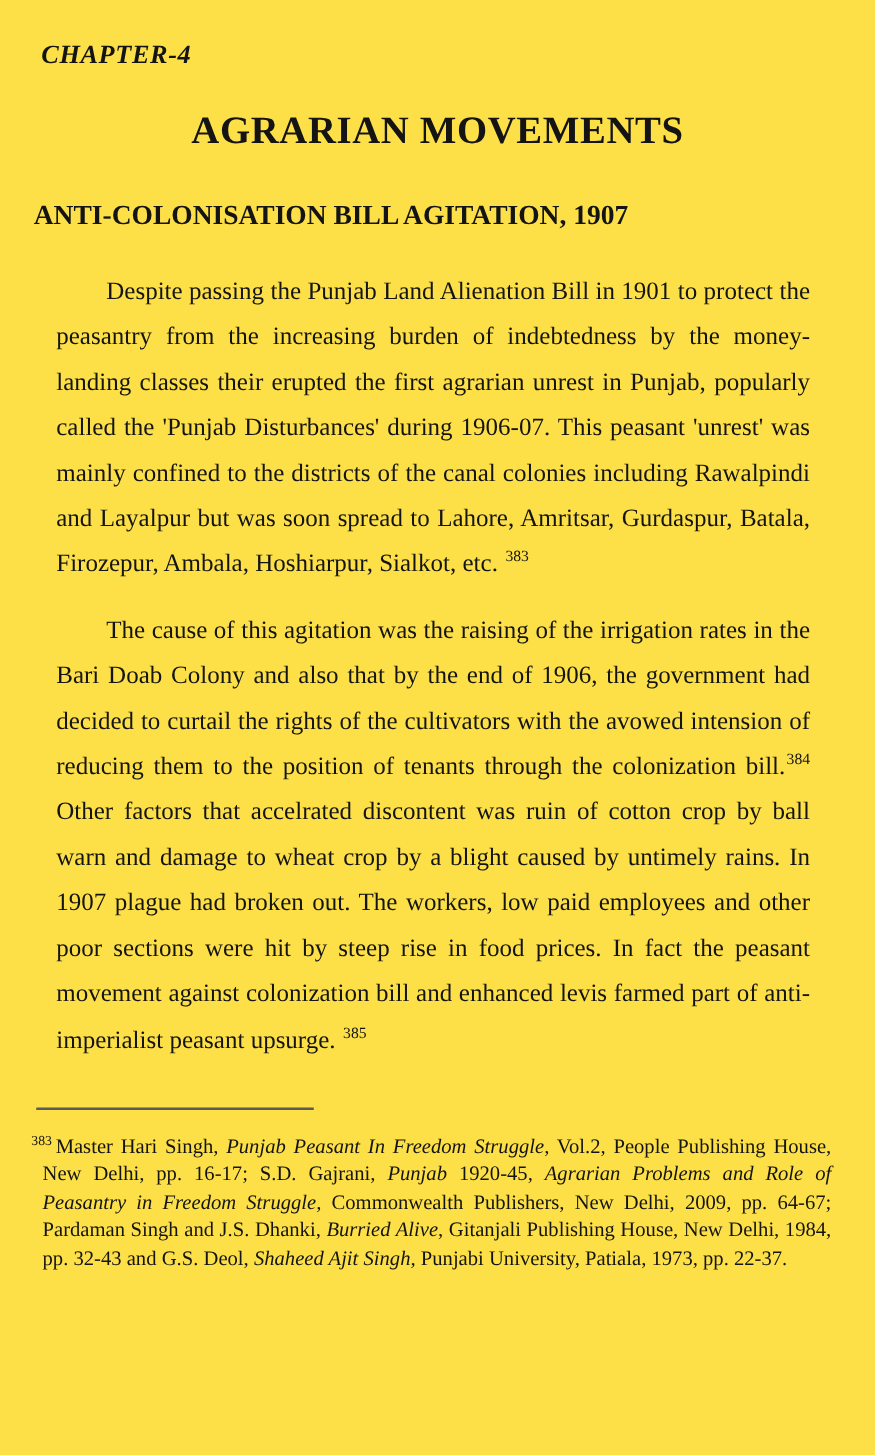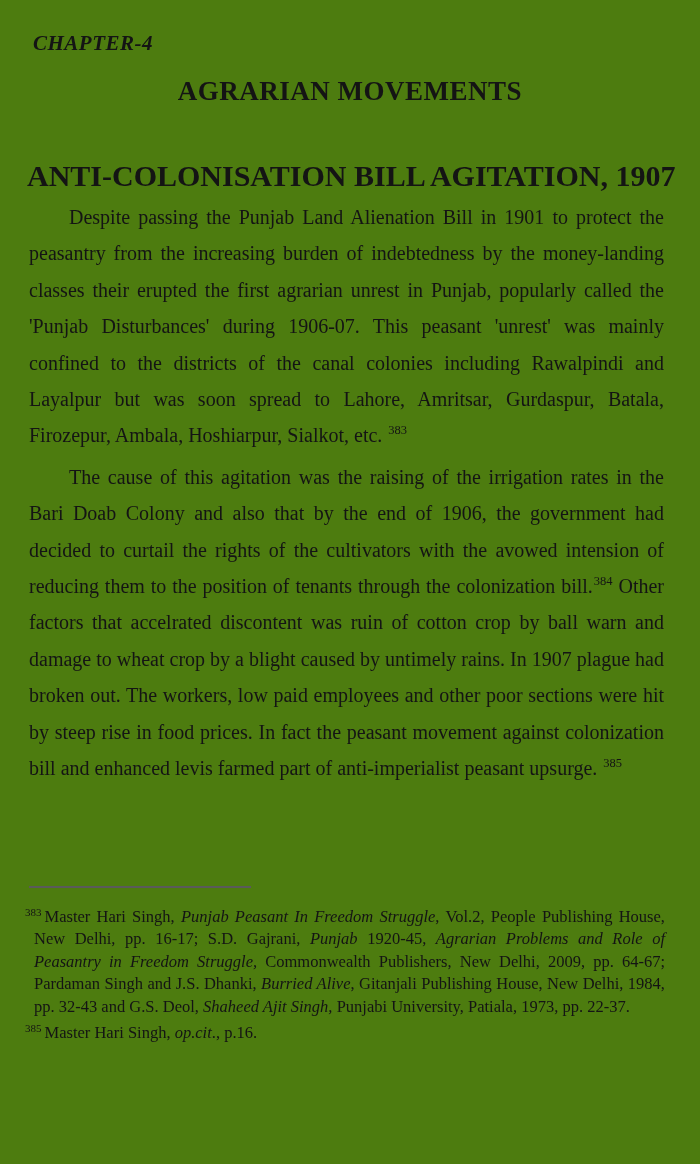--- a/index.html
+++ b/index.html
@@ -1,60 +1,60 @@
 <!DOCTYPE html>
 <html><head>
 <meta charset="utf-8">
 <style>
   html, body { margin: 0; padding: 0; background: #fafafa; }
   .page {
     position: relative;
     width: 700px;
     height: 1164px;
-    background: #4d7c0f;
+    background: #fde047;
     color: #141414;
     font-family: "Liberation Serif", serif;
     overflow: hidden;
   }
   .chapter-label {
     position: absolute;
     top: 31px;
     left: 33px;
     font-size: 21px;
     font-weight: bold;
     font-style: italic;
     letter-spacing: 0.5px;
   }
   .page-title {
     position: absolute;
-    top: 76px;
+    top: 86px;
     left: 0;
     width: 100%;
     text-align: center;
-    font-size: 27px;
+    font-size: 31px;
     font-weight: bold;
     letter-spacing: 0.5px;
   }
   .section-heading {
     position: absolute;
     top: 159px;
     left: 27px;
-    font-size: 30px;
+    font-size: 22px;
     font-weight: bold;
   }
   .body-text {
     position: absolute;
     top: 199px;
     left: 29px;
     width: 635px;
     font-size: 20px;
     line-height: 36.4px;
     text-align: justify;
   }
-  p.para { margin: 0; text-indent: 40px; }
+  p.para { margin: 16px; text-indent: 40px; }
   p.para + p.para { margin-top: 5px; }
   sup.ref {
     font-size: 12.5px;
     line-height: 0;
     vertical-align: baseline;
     position: relative;
     top: -8px;
     margin-left: 1px;
   }
   .footnote-area {
@@ -100,16 +100,15 @@
 
   <div class="body-text" id="body-paragraphs">
       <p class="para"><span>Despite passing the Punjab Land Alienation  Bill in 1901 to protect the peasantry from the increasing burden of indebtedness by the money-landing classes their erupted the first agrarian unrest in Punjab, popularly called the 'Punjab Disturbances' during 1906-07.  This peasant 'unrest' was mainly confined to the districts of the canal colonies including Rawalpindi and Layalpur but was soon spread to Lahore, Amritsar, Gurdaspur, Batala, Firozepur, Ambala, Hoshiarpur, Sialkot, etc. </span><sup class="ref">383</sup></p>
       <p class="para"><span>The cause of this agitation was the raising of the irrigation rates in the Bari Doab Colony and also that by the end of 1906, the government had decided to curtail the rights of the cultivators with the avowed intension of reducing them to the position of tenants through the colonization bill.</span><sup class="ref">384</sup><span>  Other factors that accelrated discontent was ruin of cotton crop by ball warn and damage to wheat crop by a blight caused by untimely rains.  In 1907 plague had broken out.  The workers, low paid employees and other poor sections were hit by steep rise in food prices. In fact the peasant movement against colonization bill and enhanced levis farmed part of anti-imperialist peasant upsurge. </span><sup class="ref">385</sup></p>
     </div>
 
   <div class="footnote-area">
     <div class="fn-rule"></div>
     <div id="footnote-list">
         <div class="footnote"><sup class="fn-marker">383</sup><span>Master Hari Singh, </span><span class="i">Punjab Peasant In Freedom Struggle</span><span>, Vol.2, People Publishing House, New Delhi, pp. 16-17; S.D. Gajrani, </span><span class="i">Punjab</span><span> 1920-45, </span><span class="i">Agrarian Problems and Role of Peasantry in Freedom Struggle,</span><span> Commonwealth Publishers, New Delhi, 2009, pp. 64-67; Pardaman Singh and J.S. Dhanki, </span><span class="i">Burried Alive</span><span>, Gitanjali Publishing House, New Delhi, 1984, pp. 32-43 and G.S. Deol, </span><span class="i">Shaheed Ajit Singh,</span><span> Punjabi University, Patiala, 1973, pp. 22-37.</span></div>
-        <div class="footnote"><sup class="fn-marker">385</sup><span>Master Hari Singh, </span><span class="i">op.cit</span><span>., p.16.</span></div>
       </div>
   </div>
 </div>
 
 </body></html>

